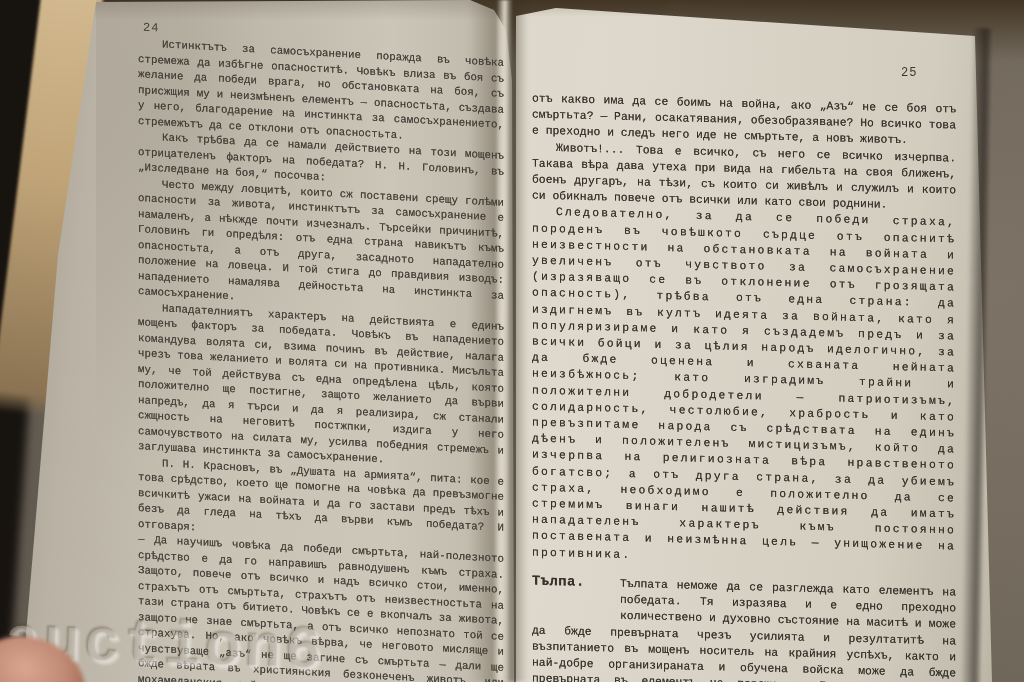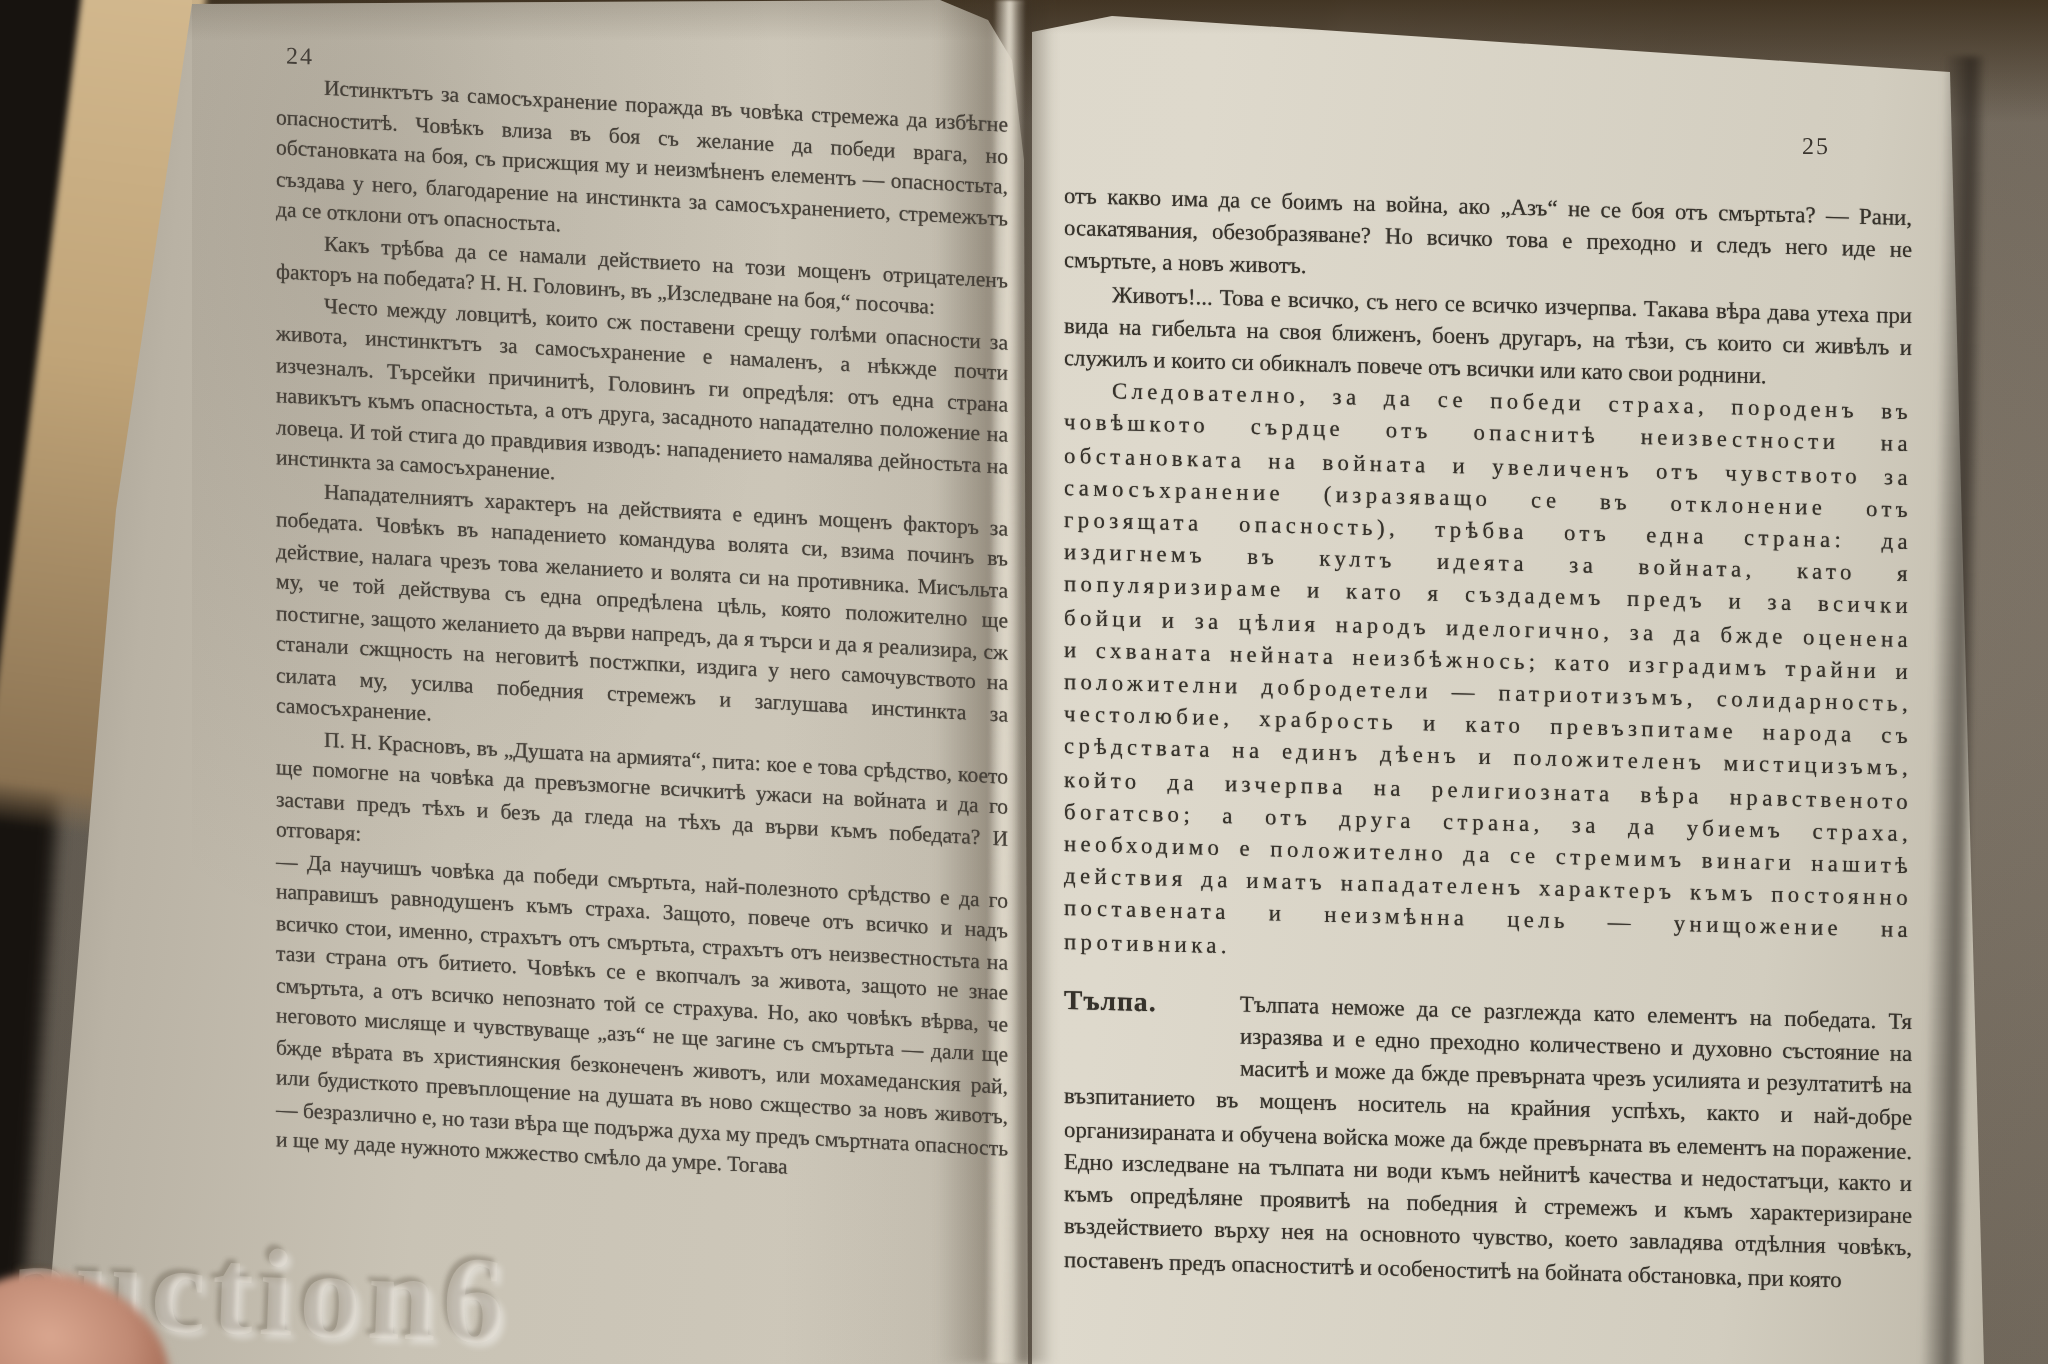--- a/index.html
+++ b/index.html
@@ -1,18 +1,18 @@
 <!DOCTYPE html>
 <html><head>
 <meta charset="utf-8">
 <style>
   html,body{margin:0;padding:0;background:#444;}
   #stage{
     position:relative;width:1024px;height:682px;overflow:hidden;
-    font-family:Liberation Serif, serif;
+    font-family:Liberation Mono, monospace;
     background:
       linear-gradient(180deg, rgba(58,44,26,0.85) 0%, rgba(58,44,26,0.0) 9%),
       linear-gradient(105deg, rgba(255,255,255,0.05) 55%, rgba(255,255,255,0.10) 56%, rgba(255,255,255,0.0) 70%),
       radial-gradient(ellipse at 80% 40%, rgba(255,255,255,0.06), rgba(0,0,0,0.12) 90%),
       linear-gradient(115deg,#5a5248 0%,#6e6457 45%,#7b7163 100%);
   }
   .abs{position:absolute;}
   
   .dark-left{left:-34px;top:-24px;width:66px;height:760px;background:#17130f;
     transform:rotate(4deg);filter:blur(4px);}

